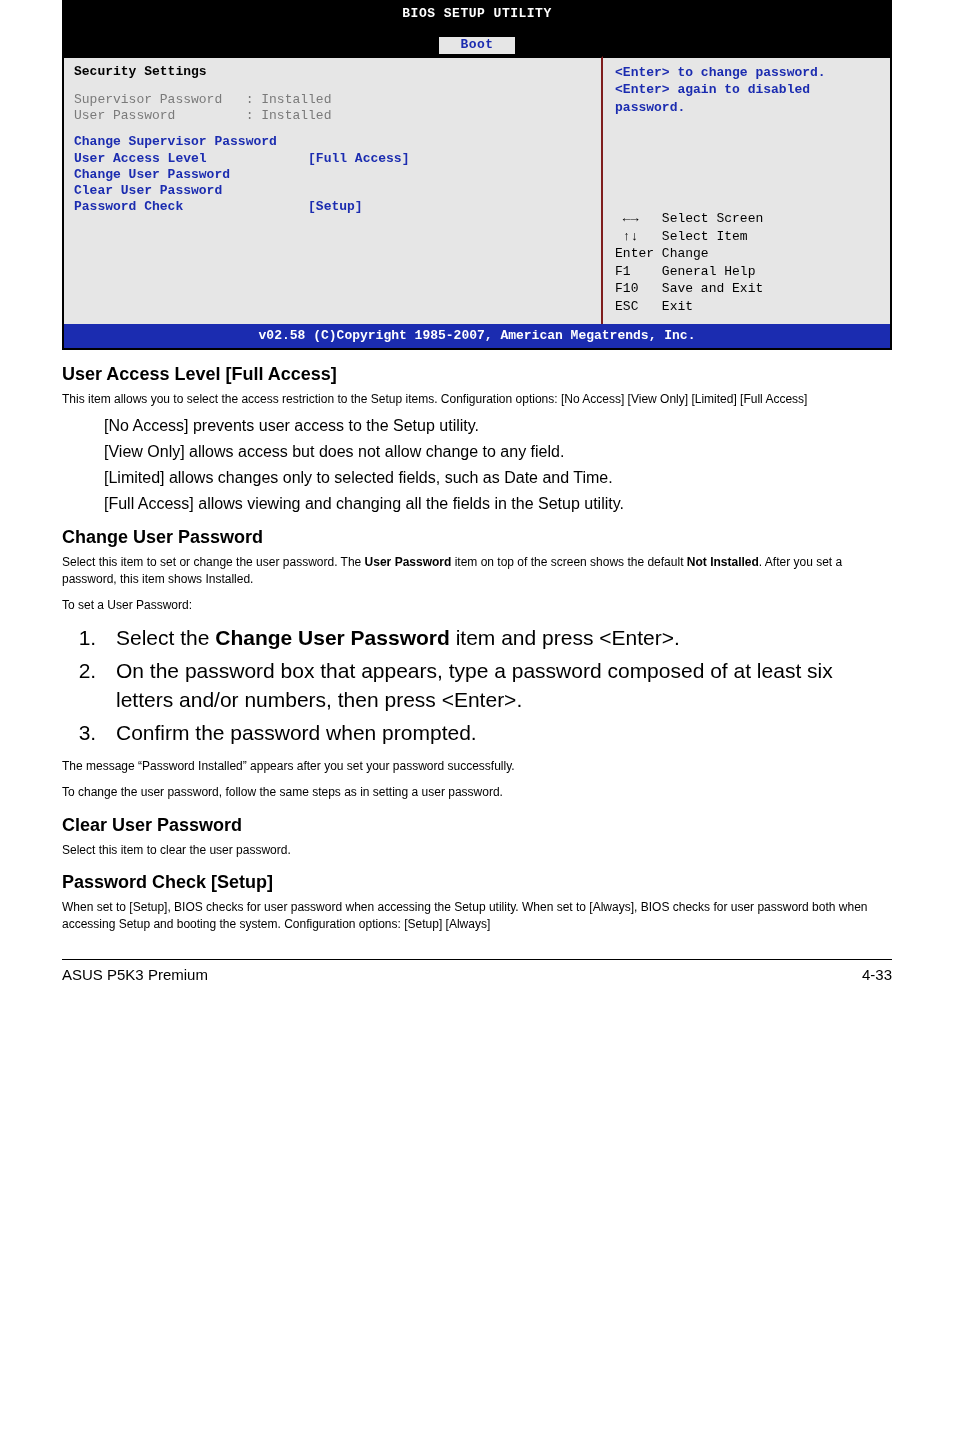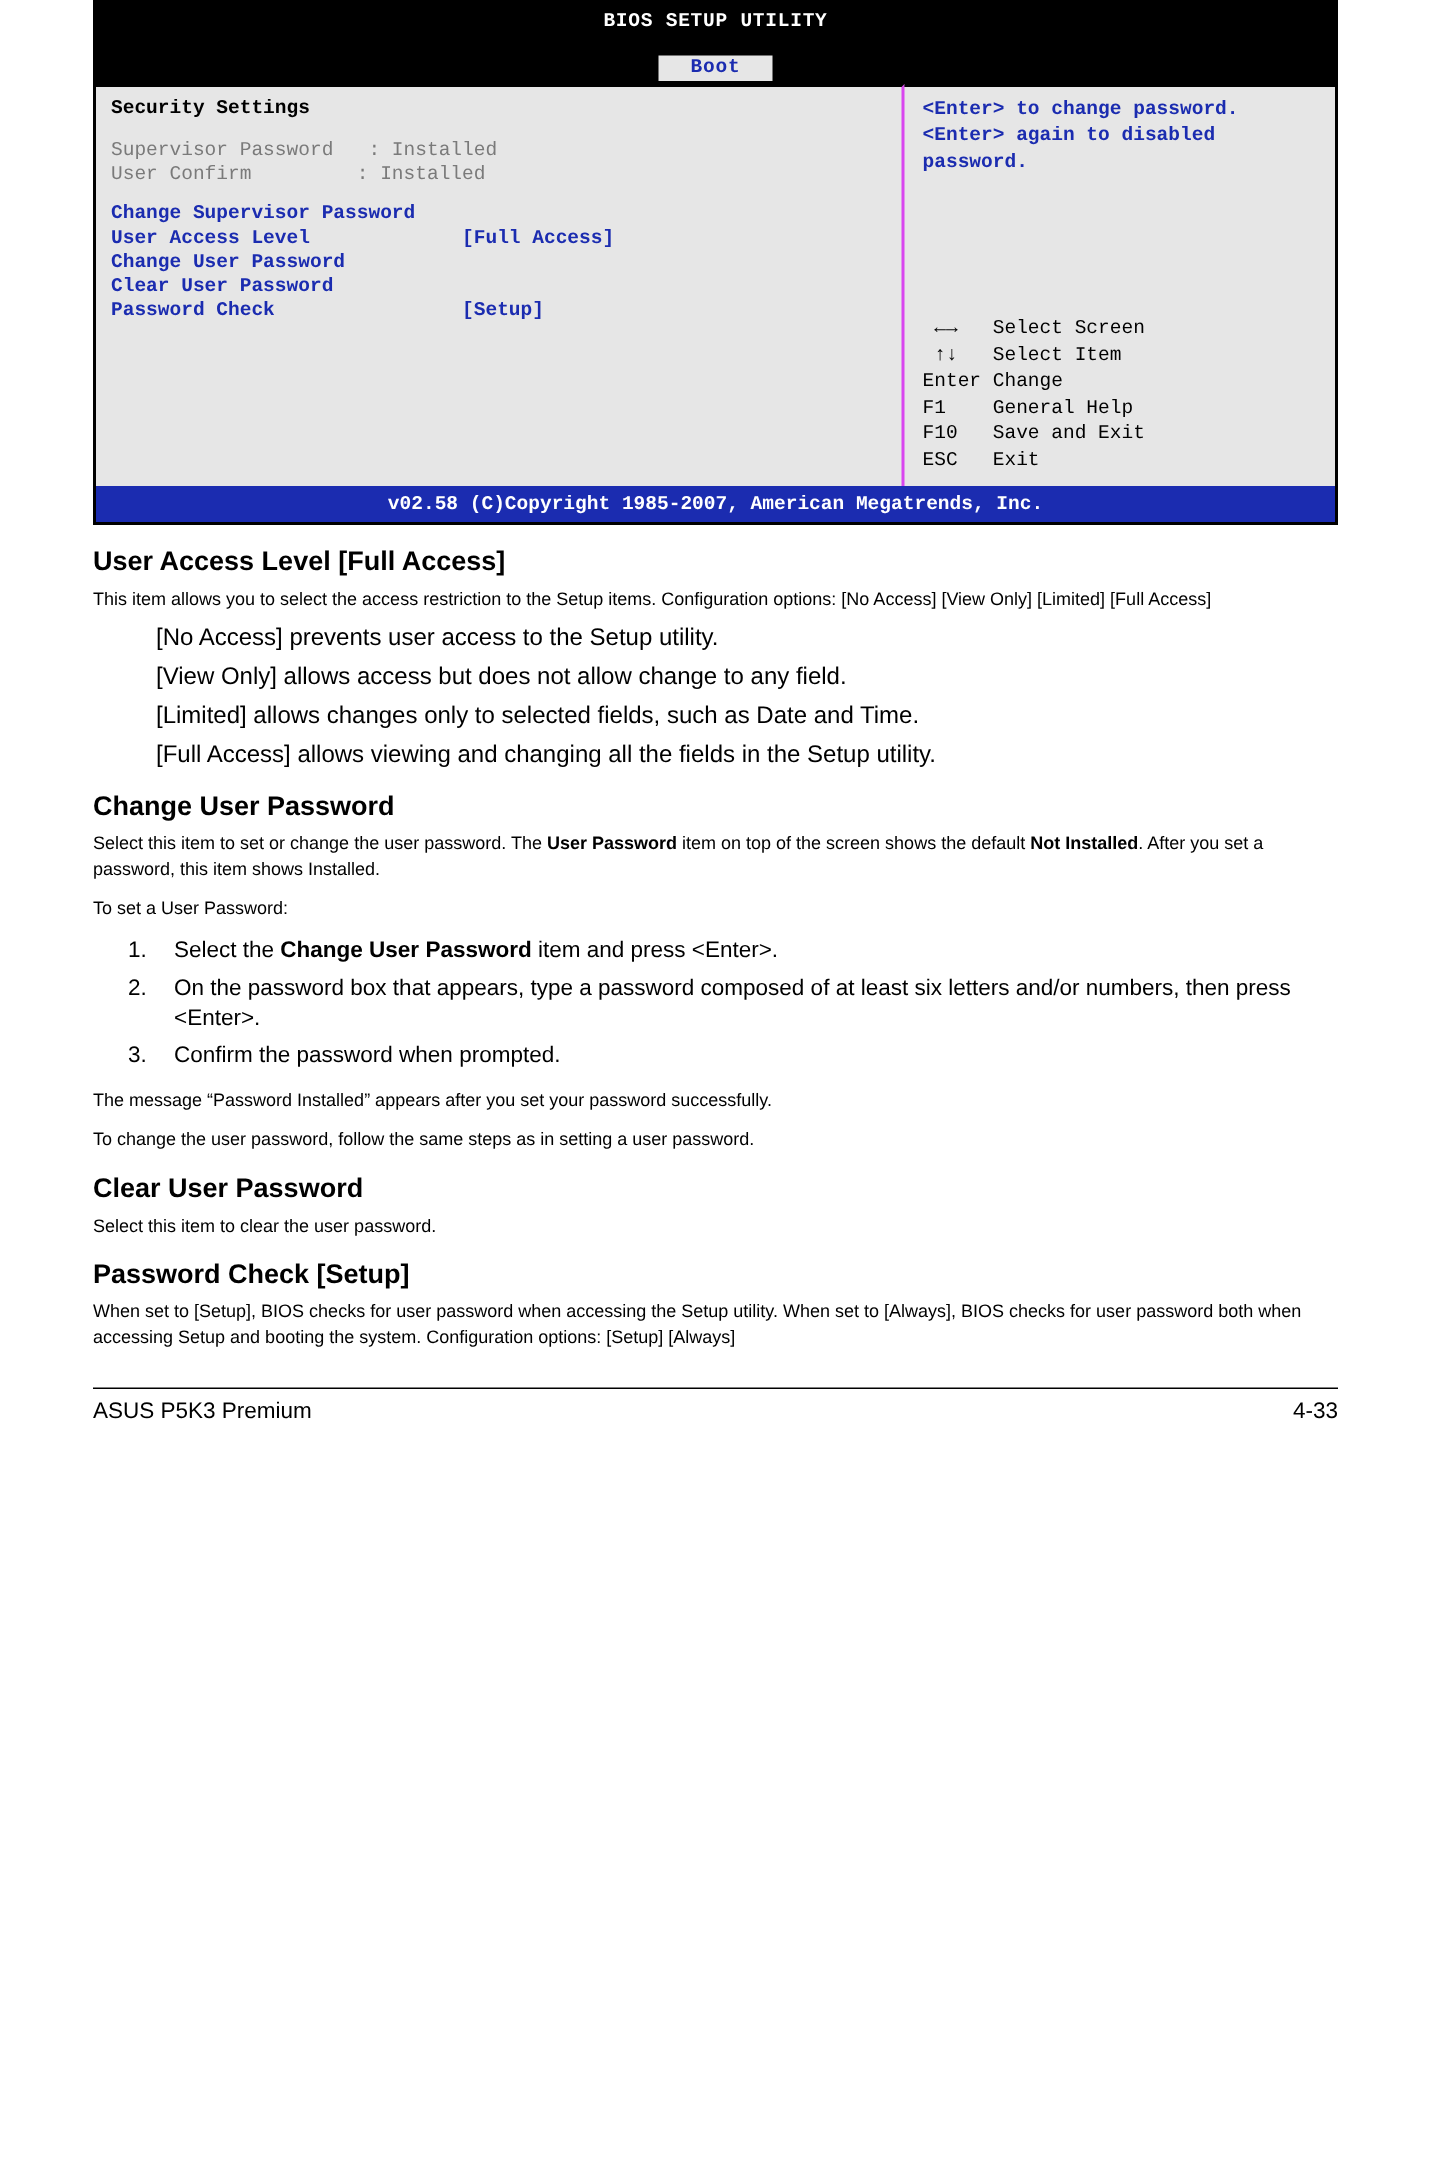--- a/index.html
+++ b/index.html
@@ -30,21 +30,21 @@
       letter-spacing: 0.5px;
     }
     .bios-title .line1 { display: block; }
     .bios-title .boot { display: inline-block; background:#e6e6e6; color:#1b2cb0; padding:0 21px; margin-top:15px; }
     .bios-body {
       display: flex;
       font-family: "Courier New", Courier, monospace;
     }
     .bios-left {
       flex: 1.9;
-      border-right: 2px solid #d946ef;
+      border-right: 2px solid #7f1d1d;
       border-top: 2px solid #000;
       padding: 6px 16px 8px 10px;
     }
     .bios-right {
       flex: 1;
       border-top: 2px solid #000;
       padding: 6px 6px 8px 12px;
       display: flex;
       flex-direction: column;
       justify-content: space-between;
@@ -63,42 +63,42 @@
       color: #fff;
       text-align: center;
       padding: 4px 0;
       font-family: "Courier New", Courier, monospace;
       font-weight: bold;
     }
 
     h3.section { font-size: 18px; font-weight: bold; margin: 14px 0 6px 0; }
     p.body { font-size: 12px; margin: 6px 0 10px 0; line-height: 1.38; }
     .indent p { margin: 8px 0 8px 42px; font-size: 16px; }
-    ol.steps { margin: 4px 0 10px 22px; padding-left: 18px; font-size: 15px; }
+    ol.steps { margin: 4px 0 10px 22px; padding-left: 18px; font-size: 21px; }
     ol.steps li { margin: 4px 0; padding-left: 14px; line-height: 1.38; }
 
     hr.footrule { border: 0; border-top: 1px solid #000; margin: 26px 0 6px 0; }
     .footer { display: flex; justify-content: space-between; font-size: 15px; }
   </style>
 </head>
 <body>
 
 <div class="page">
 
   <div class="bios-box">
     <div class="bios-title">
       <span class="line1">BIOS SETUP UTILITY</span>
       <span class="boot">Boot</span>
     </div>
     <div class="bios-body">
       <div class="bios-left">
         <div class="sec-heading">Security Settings</div>
         <div style="height:6px"></div>
         <div class="gray-row">Supervisor Password   : Installed</div>
-        <div class="gray-row">User Confirm         : Installed</div>
+        <div class="gray-row">User Password         : Installed</div>
         <div style="height:10px"></div>
         <div class="blue-row">Change Supervisor Password</div>
         <div class="blue-row">User Access Level             [Full Access]</div>
         <div class="blue-row">Change User Password</div>
         <div class="blue-row">Clear User Password</div>
         <div class="blue-row">Password Check                [Setup]</div>
         <div style="height:100px"></div>
       </div>
       <div class="bios-right">
         <div class="help-blue" style="white-space: pre-line;">&lt;Enter&gt; to change password.

